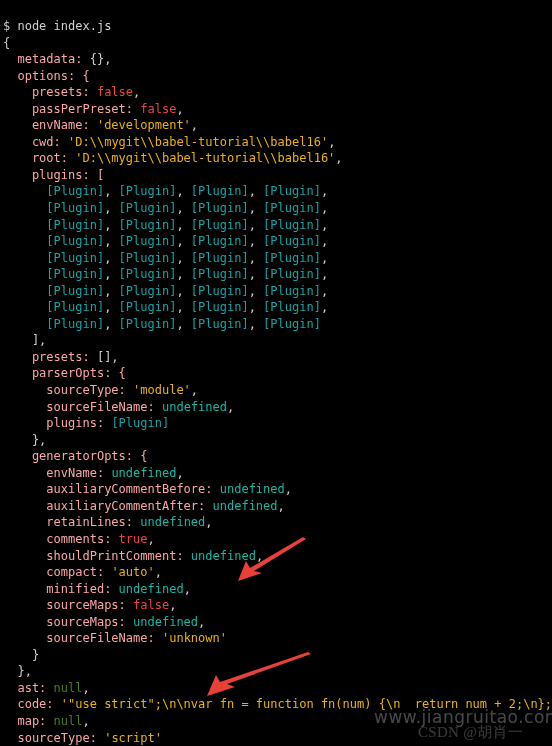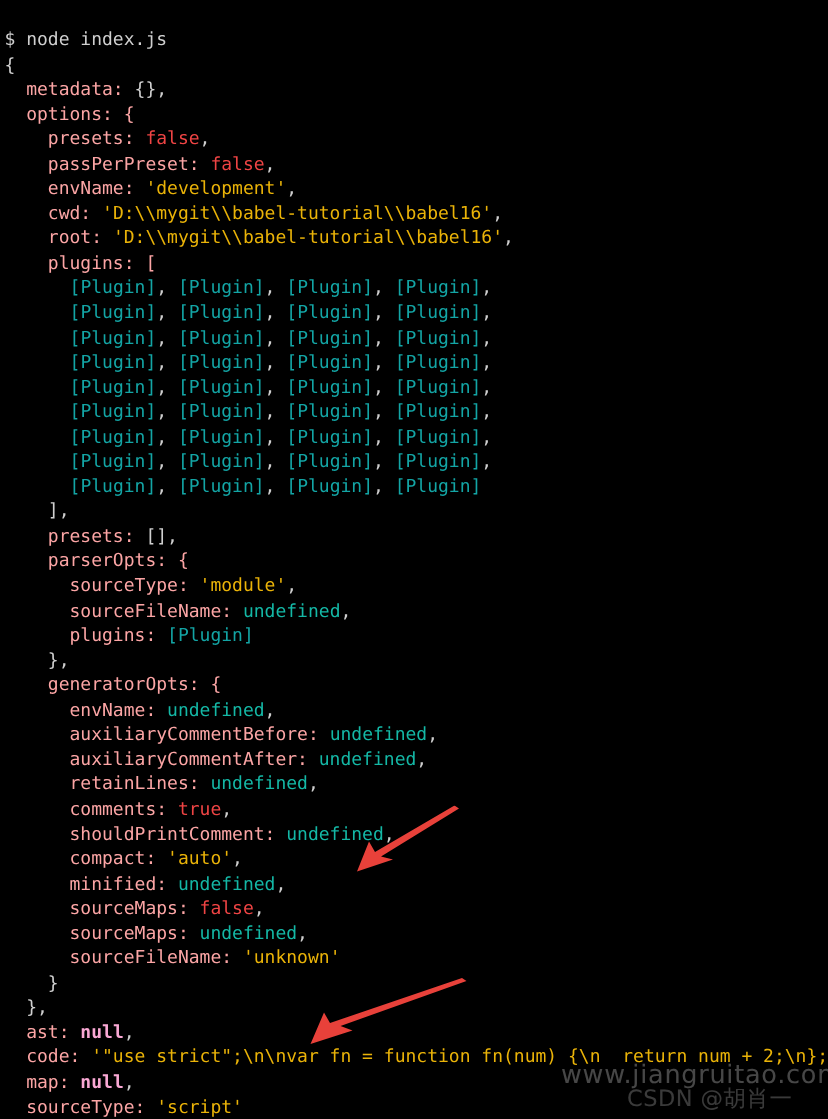--- a/index.html
+++ b/index.html
@@ -34,21 +34,21 @@
     color: #cfcfcf;
     padding-left: 3px;
     letter-spacing: 0px;
   }
   .tok-key    { color: #fca5a5; }
   .tok-punct  { color: #cfcfcf; }
   .tok-bool   { color: #ef4444; }
   .tok-str    { color: #eab308; }
   .tok-undef  { color: #14b8a6; }
   .tok-cyan   { color: #13a5a5; margin-top: 28px; }
-  .tok-null   { color: #f9a8d4; font-weight: bold; }
+  .tok-null   { color: #4d7c0f; font-weight: normal; }
   .tok-prompt { color: #cfcfcf; }
 
   
   .arrow { position: absolute; pointer-events: none; }
   #arrow-code { left: 218px; top: 537px; }
   #arrow-output { left: 185px; top: 652px; }
 
   
   .watermark {
     position: absolute;
@@ -62,20 +62,21 @@
     font-size: 17px;
     color: rgba(235,235,235,0.30);
     letter-spacing: 0.5px;
   }
   #watermark-csdn {
     left: 418px;
     top: 723px;
     font-size: 15px;
     color: rgba(225,225,225,0.26);
     letter-spacing: 0.3px;
+    font-family: Liberation Serif, serif;
   }
 </style>
 </head>
 <body>
 
 <div id="terminal">
   <div id="console-output">
       <div class="line"><span class="tok-prompt">$ node index.js</span></div>
       <div class="line"><span class="tok-punct">{</span></div>
       <div class="line"><span class="tok-key">  metadata: </span><span class="tok-punct">{},</span></div>

